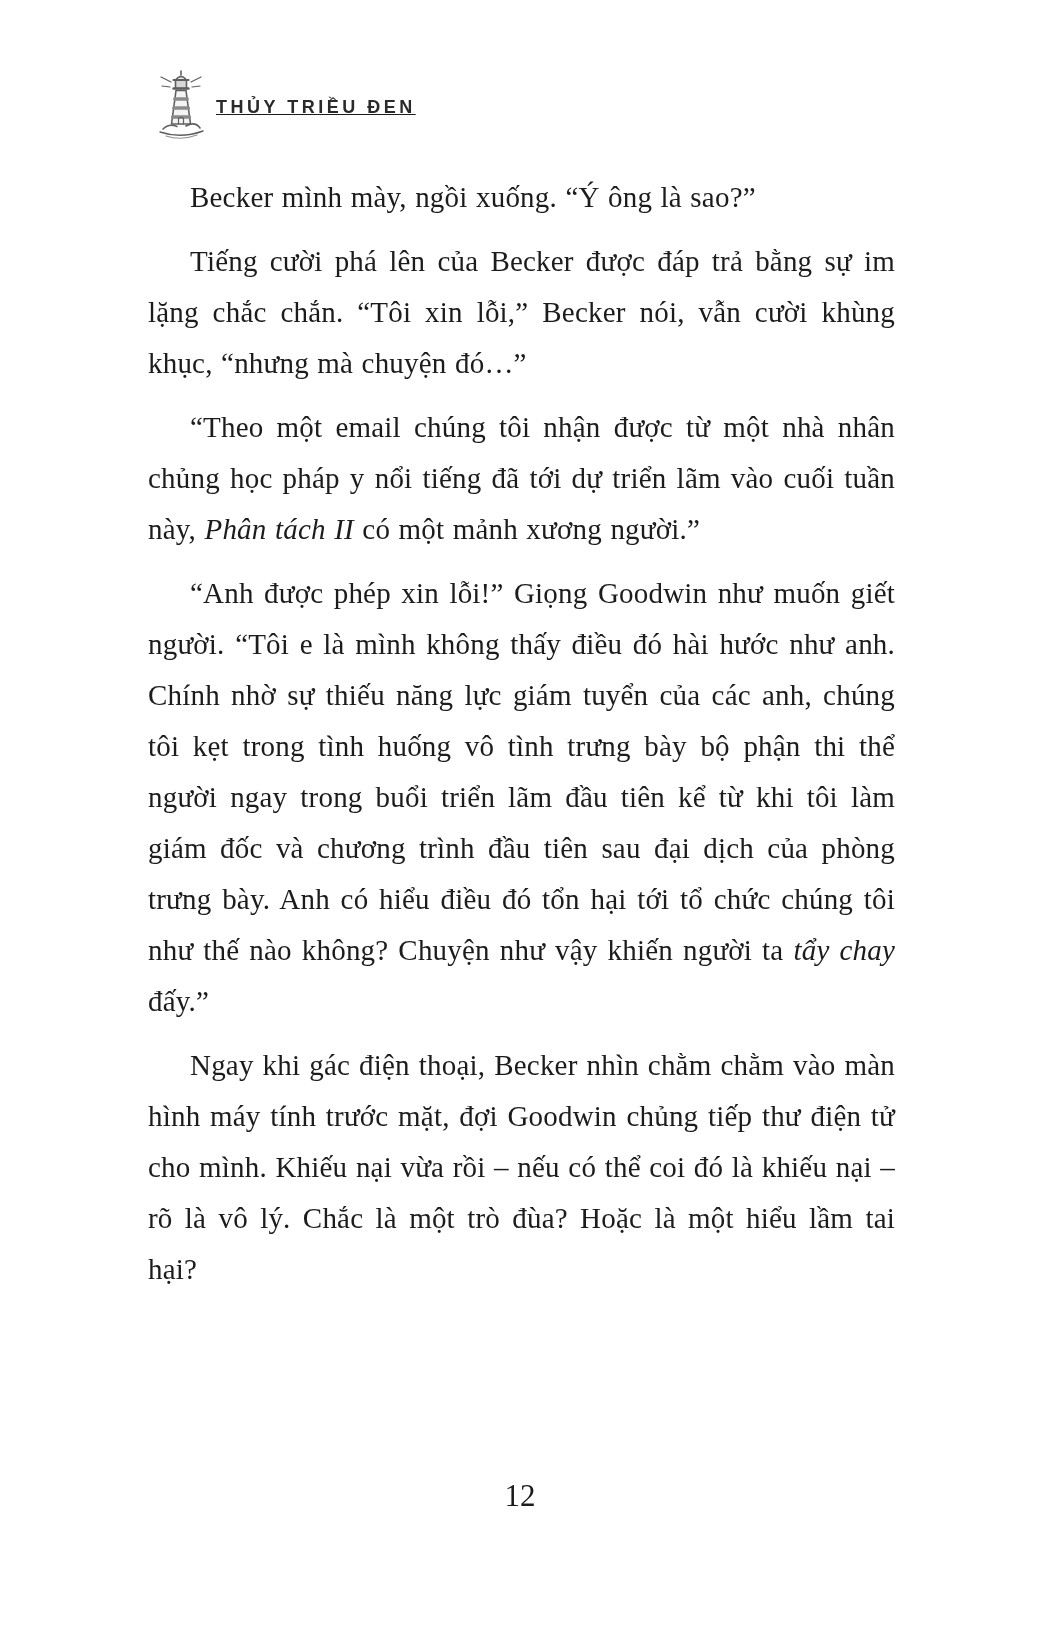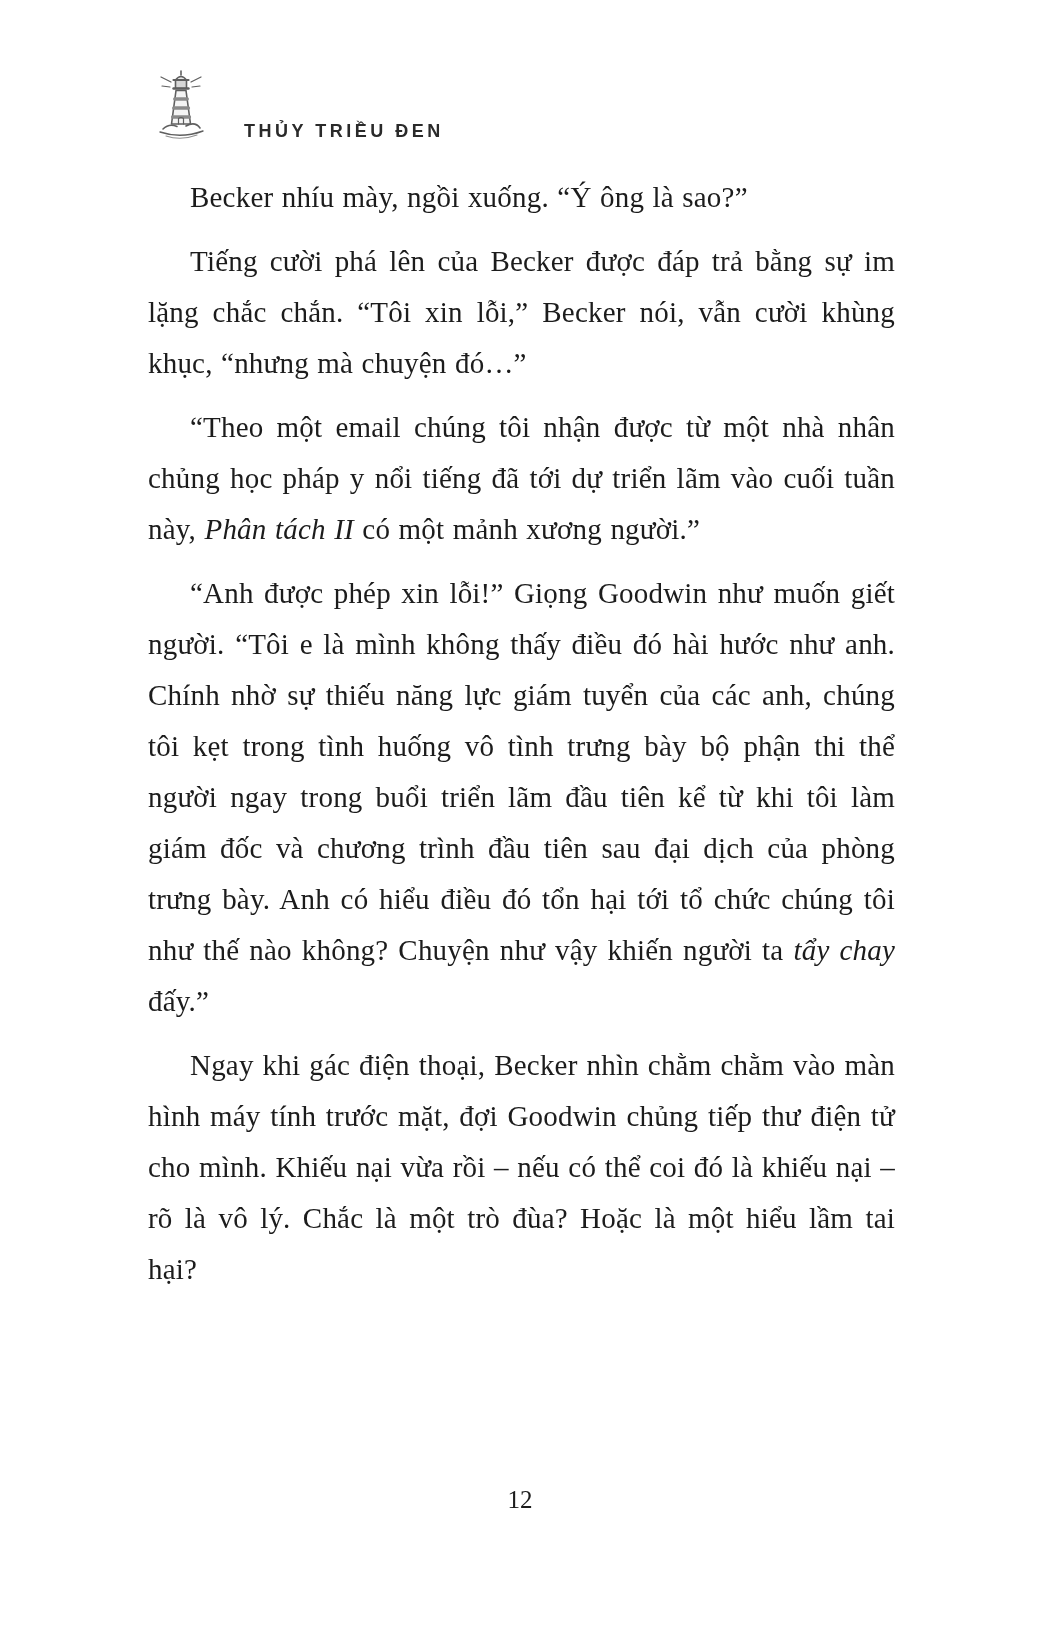--- a/index.html
+++ b/index.html
@@ -16,24 +16,25 @@
     overflow: hidden;
   }
   .page {
     position: absolute;
     top: 0; left: 0; right: 0; bottom: 0;
     padding: 66px 145px 0 148px;
     box-sizing: border-box;
   }
   .header {
     display: flex;
-    align-items: flex-end;
-    gap: 32px;
+    align-items: center;
+    gap: 4px;
     margin-left: 2px;
     margin-bottom: 30px;
+    text-decoration: underline;
   }
   .lighthouse {
     width: 62px;
     height: 76px;
     flex: 0 0 auto;
   }
   .header-title {
     font-family: "Liberation Sans", sans-serif;
     font-size: 18px;
     font-weight: 600;
@@ -54,21 +55,21 @@
   }
   .body-text em {
     font-style: italic;
   }
   .page-number {
     position: absolute;
     bottom: 132px;
     left: 0;
     width: 100%;
     text-align: center;
-    font-size: 25px;
+    font-size: 31px;
     color: #1c1c1c;
   }
 </style>
 </head>
 <body>
 
 <div class="page">
 
   <div class="header">
     <span class="lighthouse">
@@ -100,21 +101,21 @@
           <path d="M36 60 Q45 55 50 62"></path>
           <path d="M10 66 Q31 73 53 65" stroke-width="1.4"></path>
           <path d="M16 70 Q31 75 47 69" stroke-width="1.1" stroke="#8f8f8f"></path>
         </g>
       </svg>
     </span>
     <span class="header-title">THỦY TRIỀU ĐEN</span>
   </div>
 
   <div class="body-text">
-      <p class="indent"><span>Becker nhíu mày, ngồi xuống. “Ý ông là sao?”</span></p>
+      <p class="indent"><span>Becker mình mày, ngồi xuống. “Ý ông là sao?”</span></p>
       <p class="indent"><span>Tiếng cười phá lên của Becker được đáp trả bằng sự im lặng chắc chắn. “Tôi xin lỗi,” Becker nói, vẫn cười khùng khục, “nhưng mà chuyện đó…”</span></p>
       <p class="indent"><span>“Theo một email chúng tôi nhận được từ một nhà nhân chủng học pháp y nổi tiếng đã tới dự triển lãm vào cuối tuần này, </span><em>Phân tách II</em><span> có một mảnh xương người.”</span></p>
       <p class="indent"><span>“Anh được phép xin lỗi!” Giọng Goodwin như muốn giết người. “Tôi e là mình không thấy điều đó hài hước như anh. Chính nhờ sự thiếu năng lực giám tuyển của các anh, chúng tôi kẹt trong tình huống vô tình trưng bày bộ phận thi thể người ngay trong buổi triển lãm đầu tiên kể từ khi tôi làm giám đốc và chương trình đầu tiên sau đại dịch của phòng trưng bày. Anh có hiểu điều đó tổn hại tới tổ chức chúng tôi như thế nào không? Chuyện như vậy khiến người ta </span><em>tẩy chay</em><span> đấy.”</span></p>
       <p class="indent"><span>Ngay khi gác điện thoại, Becker nhìn chằm chằm vào màn hình máy tính trước mặt, đợi Goodwin chủng tiếp thư điện tử cho mình. Khiếu nại vừa rồi – nếu có thể coi đó là khiếu nại – rõ là vô lý. Chắc là một trò đùa? Hoặc là một hiểu lầm tai hại?</span></p>
     </div>
 
   <div class="page-number">12</div>
 
 </div>
 

